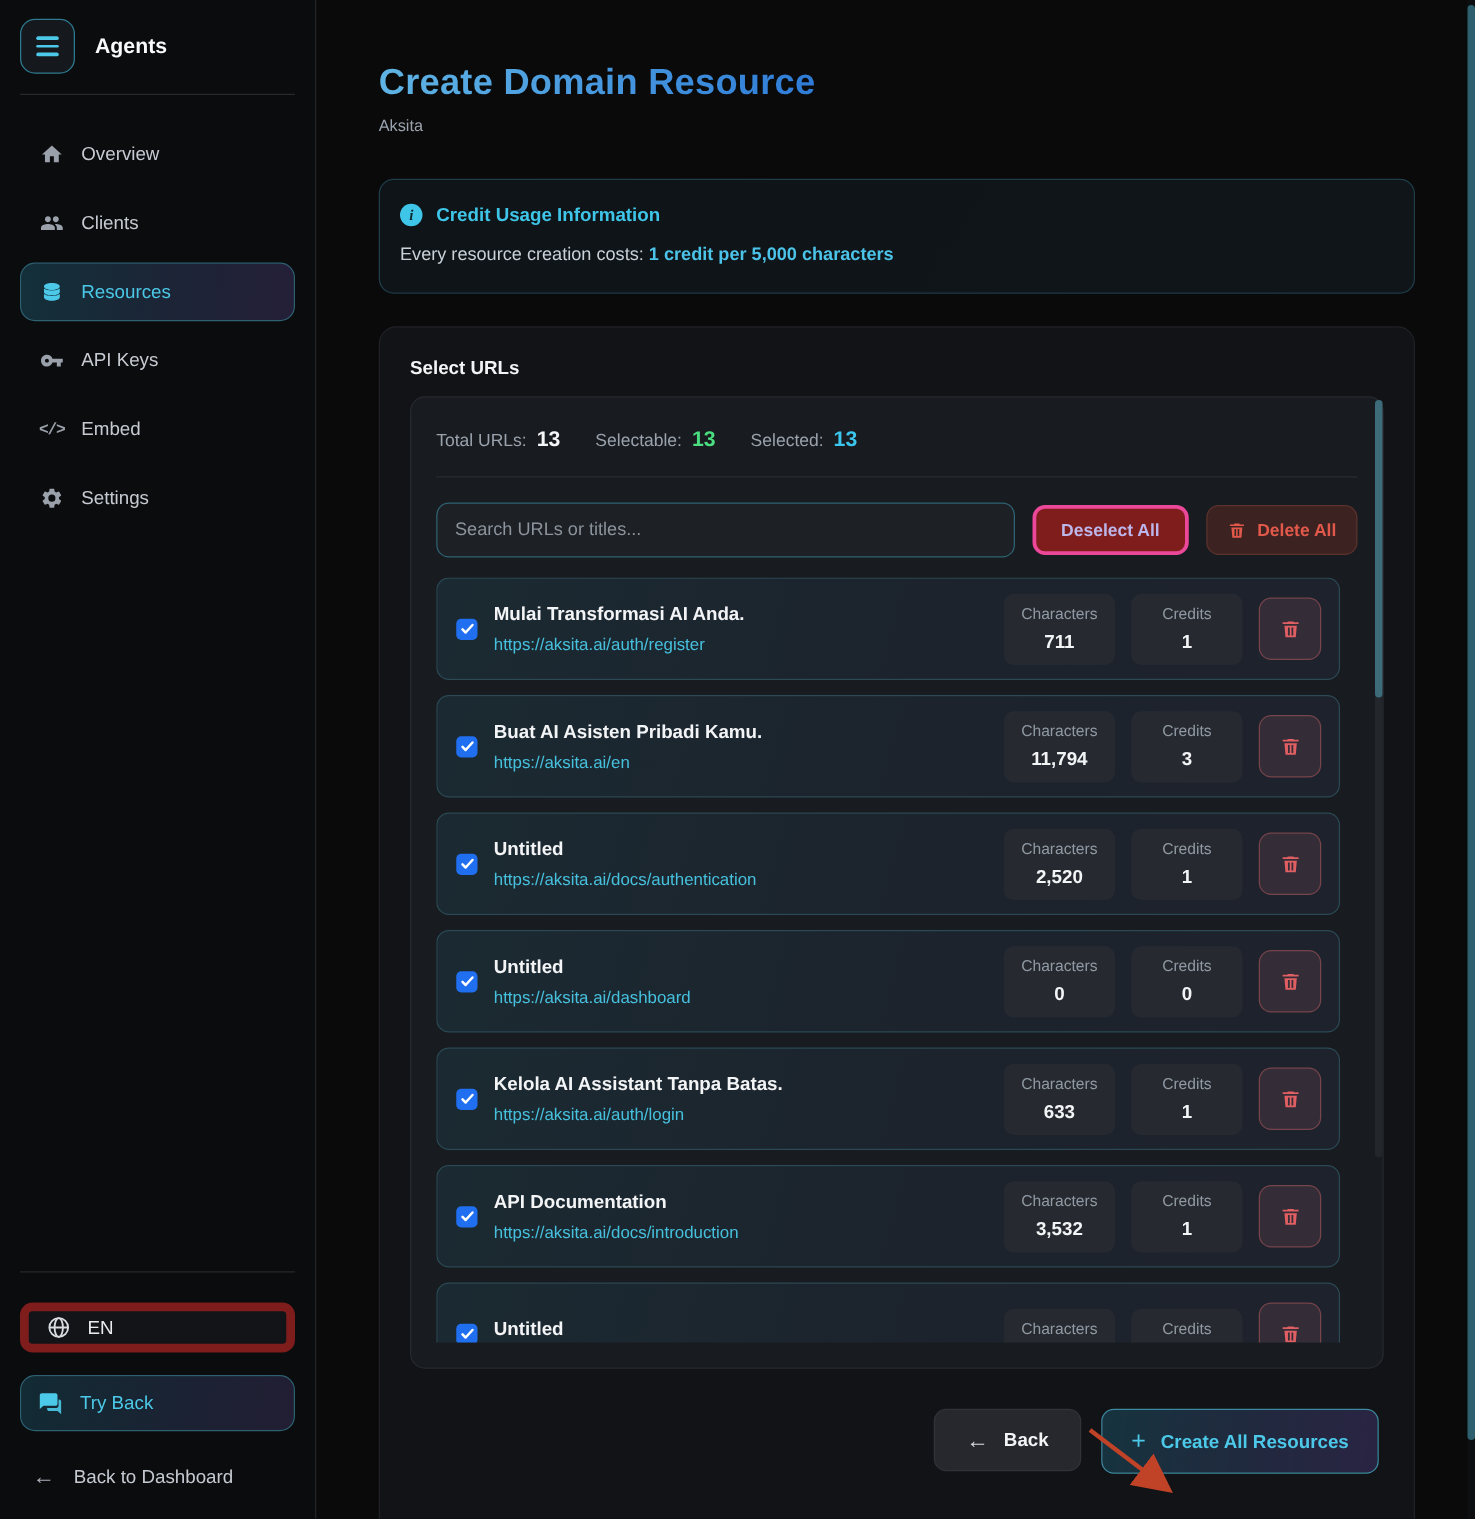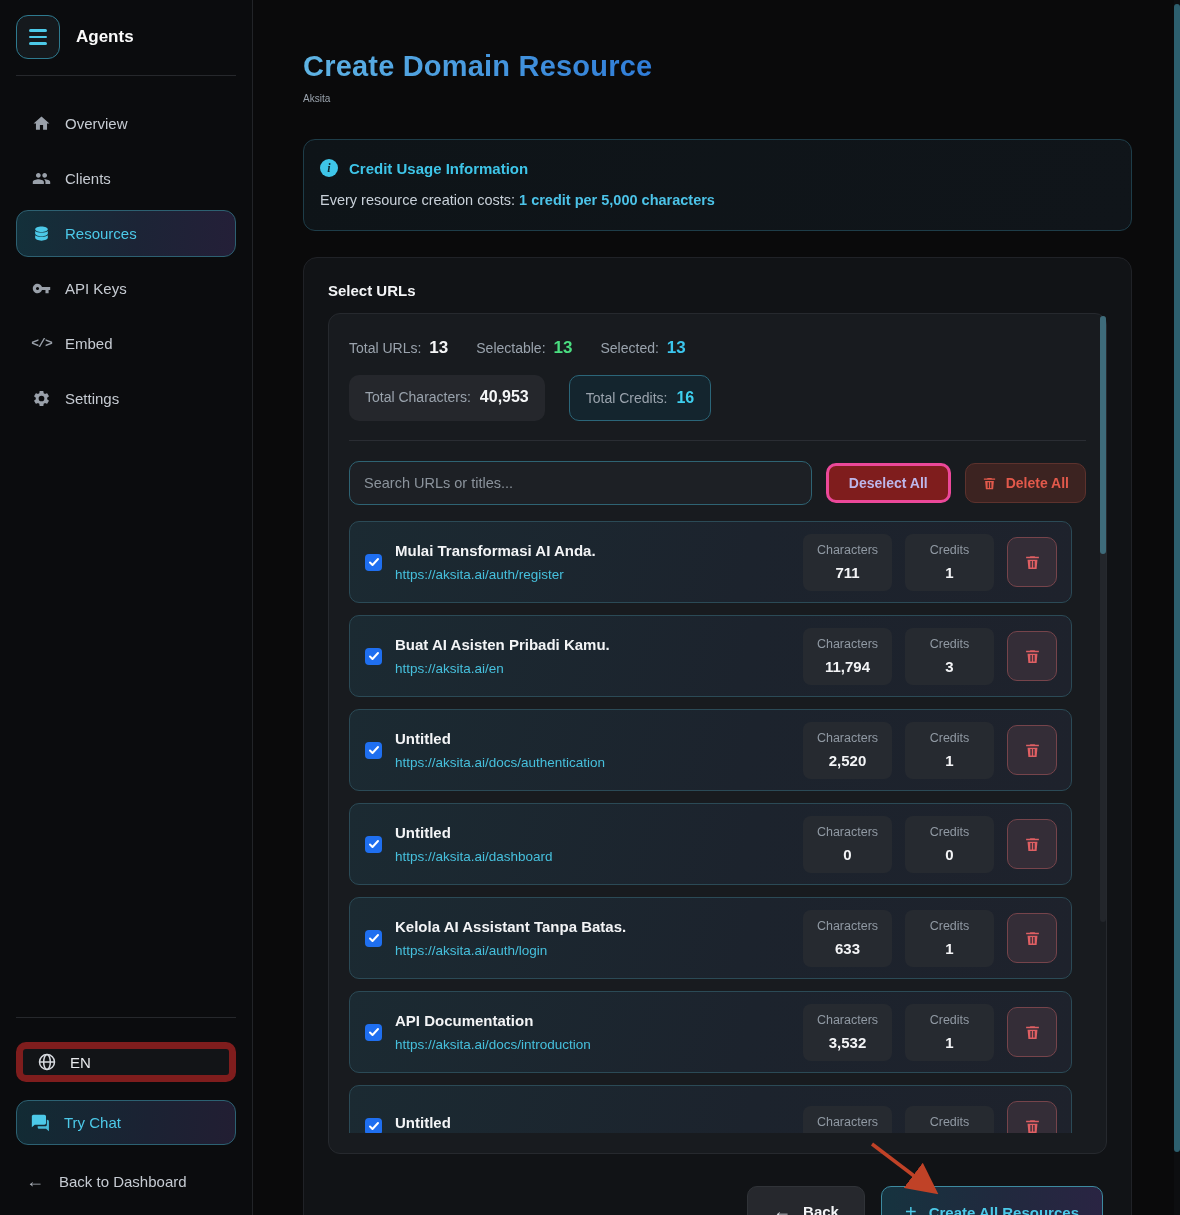--- a/index.html
+++ b/index.html
@@ -61,21 +61,21 @@
   .back-dash .arrow { color:#aab0b8; font-size:18px; }
   
   .main { position:absolute; left:255px; top:0; width:925px; height:1215px; }
   .content { padding:50px 48px 0 48px; }
   .page-title {
     font-size:29px; font-weight:bold; letter-spacing:0.2px;
     background:linear-gradient(90deg, #5fb4e4 0%, #2f7cd8 100%);
     -webkit-background-clip:text; background-clip:text; color:transparent;
     display:inline-block;
   }
-  .page-subtitle { margin-top:10px; font-size:10px; color:#9aa3ad; }
+  .page-subtitle { margin-top:10px; font-size:13px; color:#9aa3ad; }
   
   .credit-box {
     margin-top:35px; border:1px solid #1e3d49; border-radius:12px;
     background:linear-gradient(120deg, #0e1418 0%, #10151a 100%);
     padding:19px 16px 22px 16px;
   }
   .credit-head { display:flex; align-items:center; gap:11px; }
   .info-icon {
     width:18px; height:18px; border-radius:50%; background:#3ec5e8;
     color:#0c2830; font-size:12px; font-weight:bold;
@@ -276,21 +276,21 @@
       </span>
       <span>EN</span>
     </div>
     <div class="trychat-btn">
       <span class="ic">
         <svg viewBox="0 0 24 24" fill="currentColor" width="20" height="20">
           <path d="M16 2H3c-1.1 0-2 .9-2 2v13l3.5-3H16c1.1 0 2-.9 2-2V4c0-1.1-.9-2-2-2z"></path>
           <path d="M21 8h-2v6c0 1.1-.9 2-2 2H8v1c0 1.1.9 2 2 2h8l3.5 3V10c0-1.1-.9-2-2-2z" opacity="0.9"></path>
         </svg>
       </span>
-      <span>Try Chat</span>
+      <span>Try Back</span>
     </div>
     <div class="back-dash">
       <span class="arrow">←</span>
       <span>Back to Dashboard</span>
     </div>
   </div>
 </aside>
 
 <main class="main">
   <div class="content">
@@ -319,30 +319,20 @@
           <div class="stat">
             <span>Selectable:</span>
             <span class="v v-green">13</span>
           </div>
           <div class="stat">
             <span>Selected:</span>
             <span class="v v-cyan">13</span>
           </div>
         </div>
 
-        <div class="badges-row">
-          <div class="stat-badge badge-chars">
-            <span>Total Characters:</span>
-            <span class="v">40,953</span>
-          </div>
-          <div class="stat-badge badge-credits">
-            <span>Total Credits:</span>
-            <span class="v">16</span>
-          </div>
-        </div>
 
         <div class="panel-divider"></div>
 
         <div class="search-row">
           <input class="search-input" type="text" placeholder="Search URLs or titles..." style="">
           <button class="btn-deselect">Deselect All</button>
           <button class="btn-deleteall">
             <span class="ic">
               <svg viewBox="0 0 24 24" fill="currentColor" width="15" height="15">
                 <path d="M9 3h6l1 1h5v2H3V4h5l1-1zM5 8h14l-1.2 13H6.2L5 8zm4 2v9h2v-9H9zm4 0v9h2v-9h-2z"></path>

